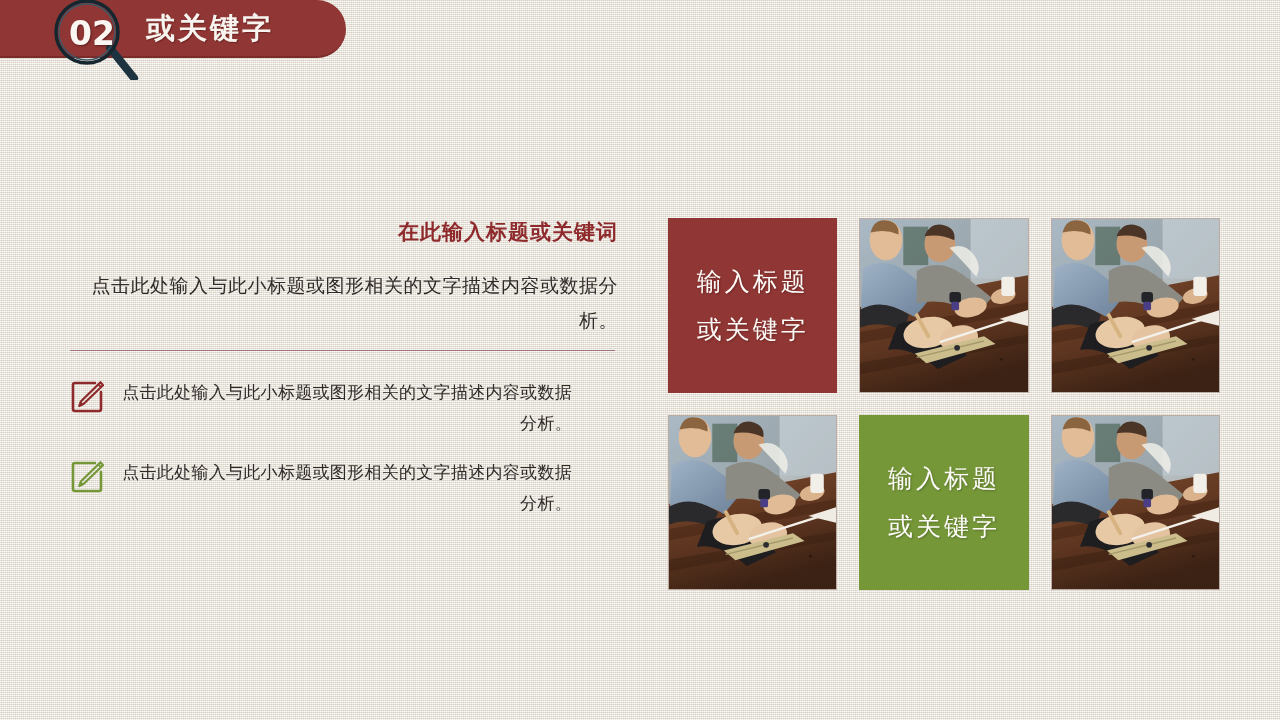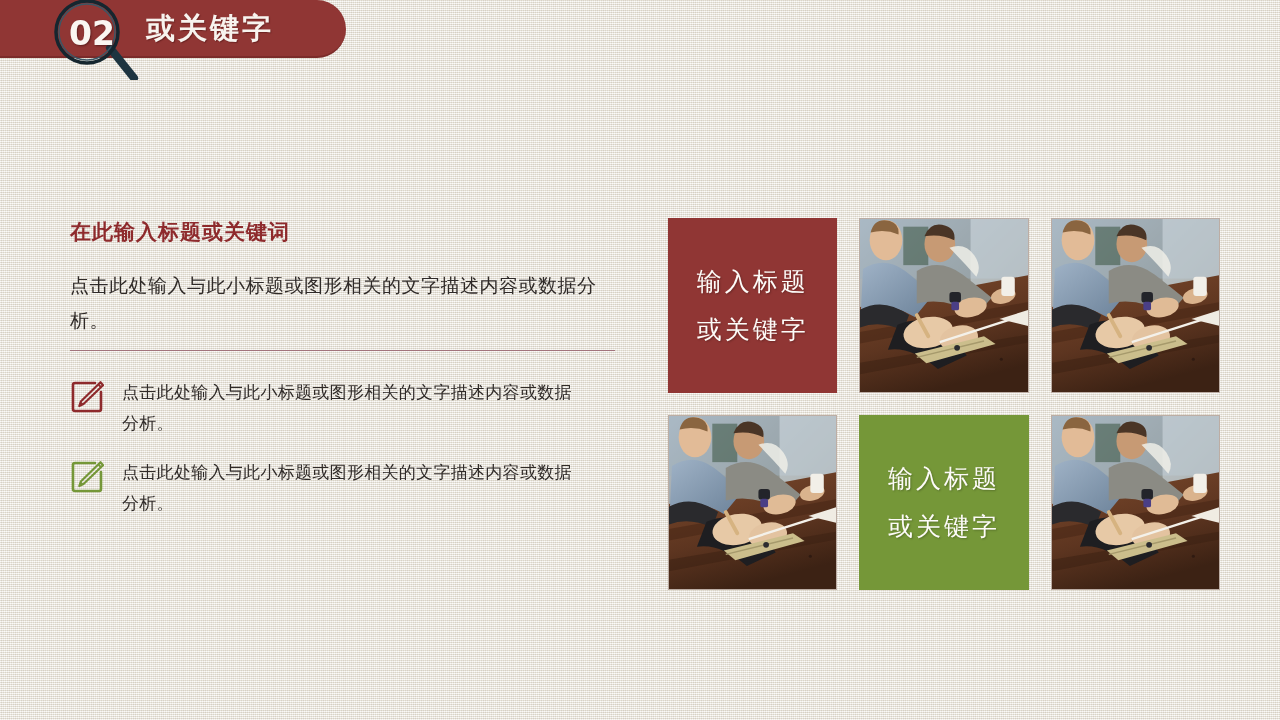--- a/index.html
+++ b/index.html
@@ -90,20 +90,21 @@
     padding-left: 10px;
     box-sizing: border-box;
   }
 
   
   #left-col {
     position: absolute;
     left: 70px;
     top: 218px;
     width: 548px;
+    text-align: right;
   }
   #lead-title {
     font-size: 21px;
     font-weight: bold;
     color: #8e2a2c;
     letter-spacing: 1px;
     margin: 0 0 22px 0;
     line-height: 28px;
   }
   #lead-body {

